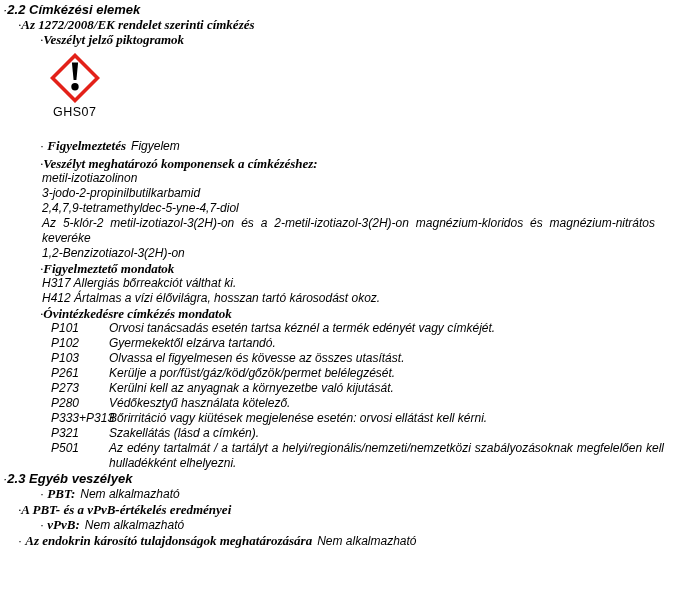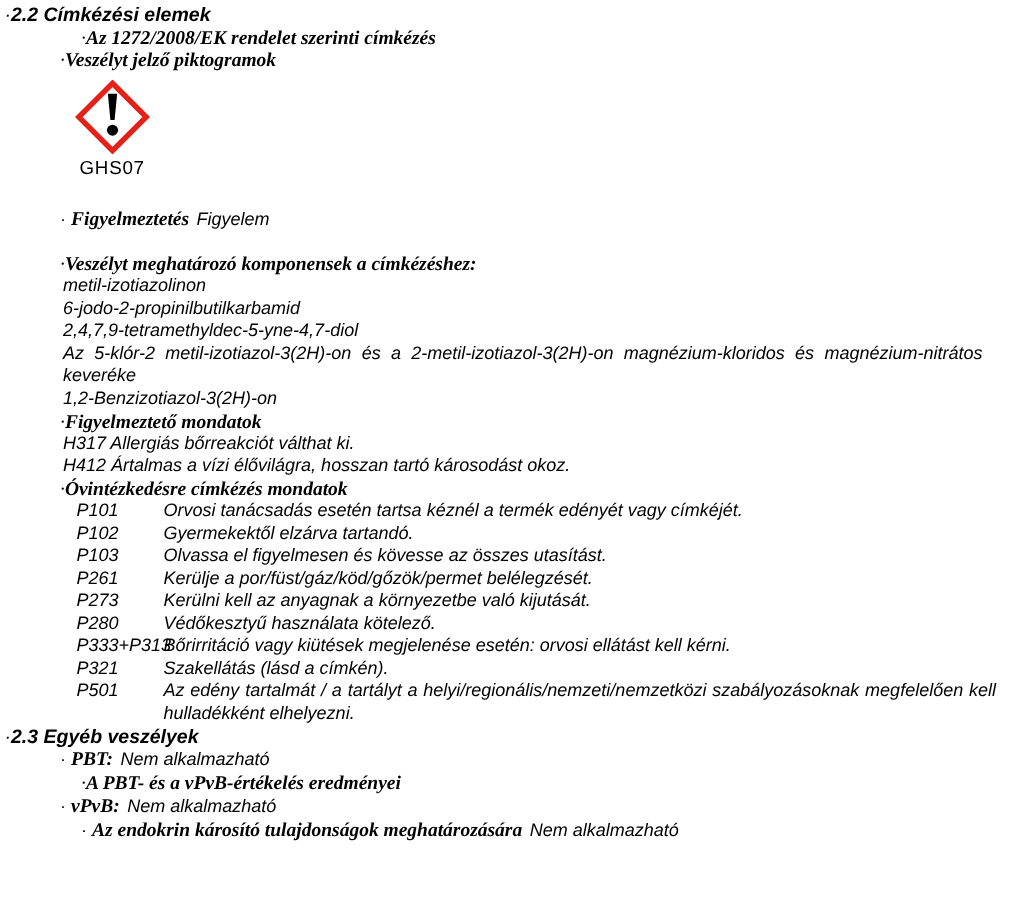--- a/index.html
+++ b/index.html
@@ -12,21 +12,21 @@
     line-height: 15px;
     overflow: hidden;
   }
   .page { padding-top: 2px; width: 577px; }
 
   
   .line { white-space: normal; }
 
   
   .l0 { padding-left: 3px;  }
-  .l1 { padding-left: 38px; margin-left: 16px; }
+  .l1 { padding-left: 18px; }
   .l2 { padding-left: 40px; }
   .body-text { padding-left: 28px; width: 627px; text-align: justify; }
   .content { padding-left: 42px; width: 613px; }
 
   
   .bullet::before { content: "\00B7 "; font-weight: normal; }
 
   
   .h-section {
     font-family: "Liberation Sans", sans-serif;
@@ -42,21 +42,21 @@
   
   .pictogram-block { margin: 6px 0 0 50px; }
   .pictogram-label {
     margin: 2px 0 0 53px;
     font-style: normal;
     font-size: 12.5px;
     letter-spacing: 0.5px;
   }
 
   .signal-line { margin-top: 18px; }
-  .components-heading { margin-top: 14px; }
+  .components-heading { margin-top: 2px; }
 
   .label-gap { margin-right: 5px; }
 
   
   .p-row { display: flex; padding-left: 51px; }
   .p-code { width: 58px; flex: 0 0 58px; font-style: italic; }
   .p-text { width: 555px; flex: 0 0 555px; font-style: italic; text-align: justify; }
 
   svg { display: block; }
 </style>
@@ -81,21 +81,21 @@
   </div>
   <div class="line pictogram-label">GHS07</div>
 
   <div class="line l2 bullet signal-line">
     <span class="h-serif label-gap">Figyelmeztetés</span><span class="sans-i">Figyelem</span>
   </div>
 
   <div class="line l2 bullet h-serif components-heading">Veszélyt meghatározó komponensek a címkézéshez:</div>
 
   <div class="line content sans-i justify">metil-izotiazolinon</div>
-  <div class="line content sans-i justify">6-jodo-2-propinilbutilkarbamid</div>
+  <div class="line content sans-i justify">3-jodo-2-propinilbutilkarbamid</div>
   <div class="line content sans-i justify">2,4,7,9-tetramethyldec-5-yne-4,7-diol</div>
   <div class="line content sans-i justify">Az 5-klór-2 metil-izotiazol-3(2H)-on és a 2-metil-izotiazol-3(2H)-on magnézium-kloridos és magnézium-nitrátos keveréke</div>
   <div class="line content sans-i justify">1,2-Benzizotiazol-3(2H)-on</div>
 
   <div class="line l2 bullet h-serif">Figyelmeztető mondatok</div>
 
   <div class="line content sans-i">
     <span>H317</span>
     <span>Allergiás bőrreakciót válthat ki.</span>
   </div>

